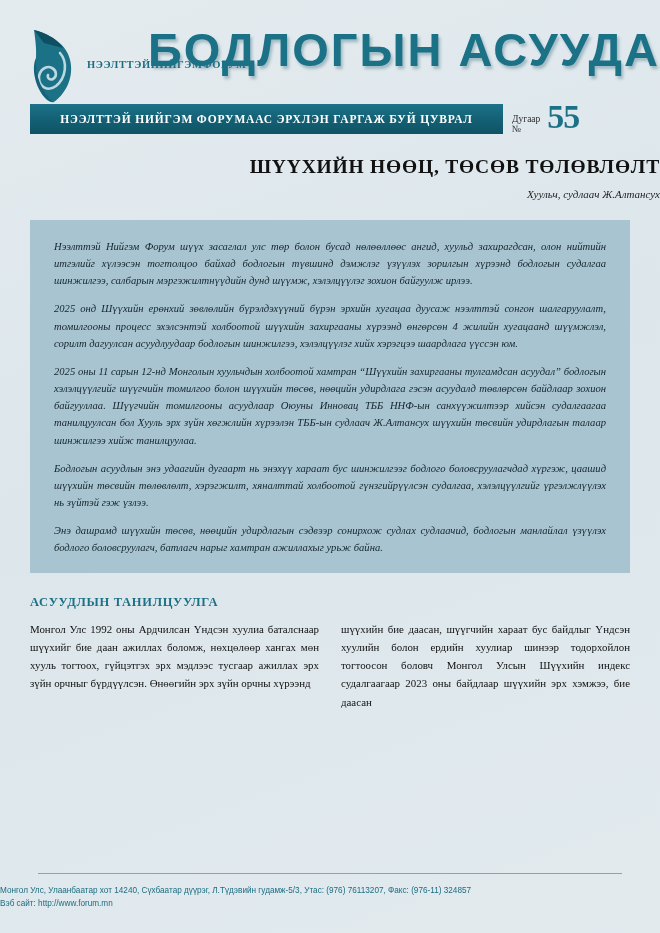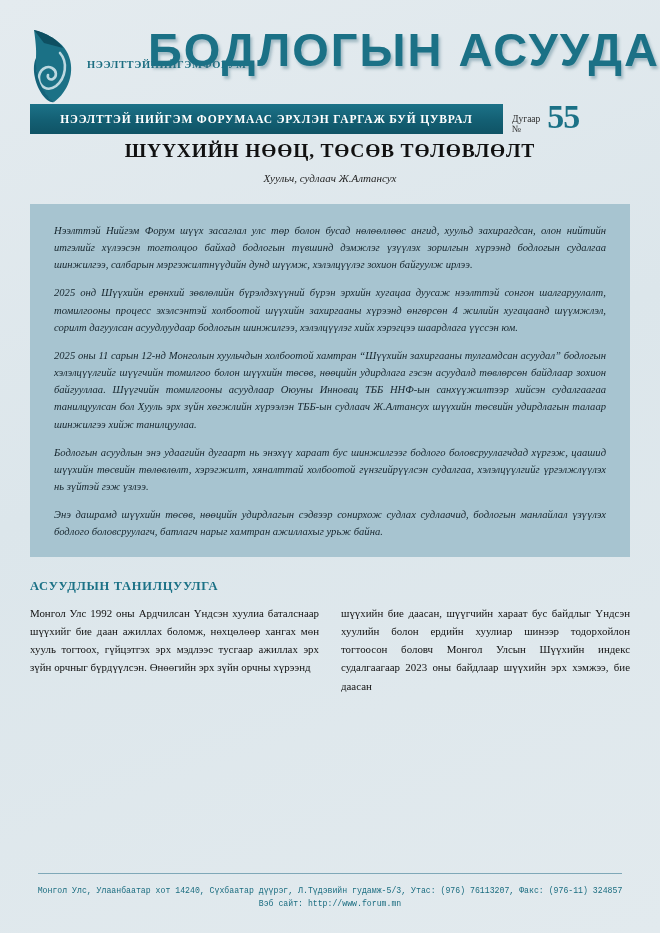--- a/index.html
+++ b/index.html
@@ -118,21 +118,22 @@
     font-family: "Liberation Serif", "DejaVu Serif", serif;
     font-size: 34px;
     font-weight: 700;
     color: #1b7186;
     line-height: 1;
     letter-spacing: -1px;
   }
 
   
   .article-head {
-    text-align: center;
+    text-align: right;
+    margin-top: 16px;
   }
   .article-title {
     font-family: "Liberation Serif", "DejaVu Serif", serif;
     font-size: 19.5px;
     font-weight: 700;
     letter-spacing: 0.8px;
     color: #111111;
   }
   .article-author {
     margin-top: 10px;
@@ -196,22 +197,21 @@
     left: 0;
     bottom: 22px;
     width: 660px;
   }
   .footer-rule {
     margin: 0 38px 10px 38px;
     height: 1px;
     background: #7fa8b8;
   }
   .footer-text {
-    text-align: center;
-    font-family: Liberation Mono, monospace;
+    font-family: Liberation Sans, sans-serif;
     font-size: 8.2px;
     line-height: 1.65;
     color: #1b6d80;
   }
 </style>
 </head>
 <body>
 
 <div class="page">
 

